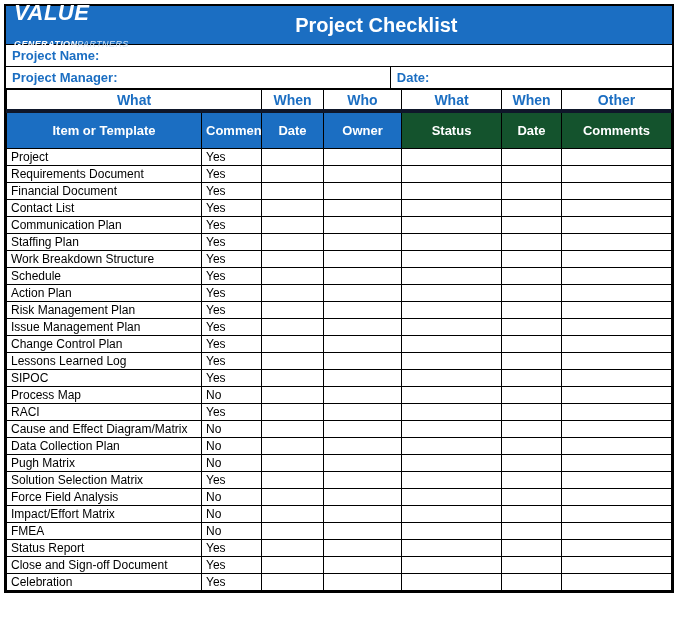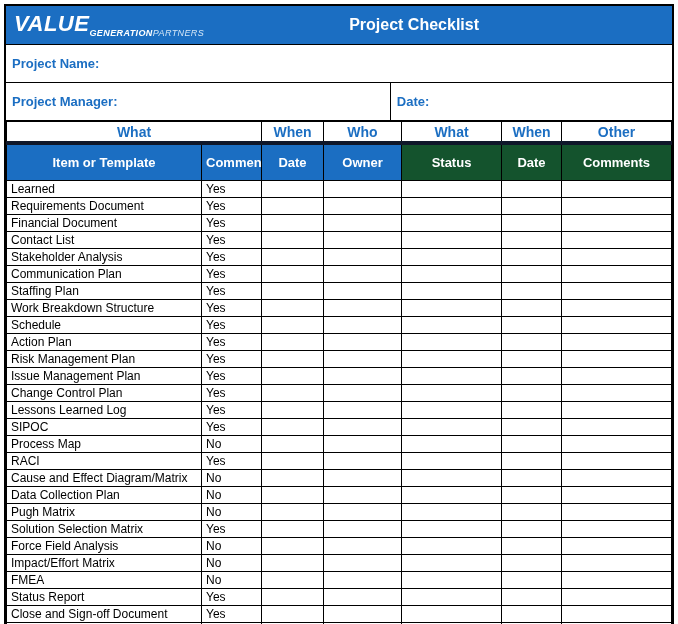--- a/index.html
+++ b/index.html
@@ -16,54 +16,54 @@
   .title-bar {
     background: #1b6ec2;
     color: #fff;
     display: flex;
     align-items: center;
     height: 38px;
     padding: 0 8px;
   }
   .logo {
     display: flex;
-    flex-direction: row;
+    flex-direction: column;
     line-height: 1;
     font-style: italic;
     font-weight: 700;
     letter-spacing: 0.5px;
   }
   .logo-top {
     font-size: 22px;
     color: #fff;
   }
   .logo-sub {
     font-size: 9px;
     font-style: italic;
     letter-spacing: 0.4px;
     margin-top: 16px;
   }
   .logo-sub .gen { color: #fff; font-weight: 700; }
   .logo-sub .part { color: #d5e7f7; font-weight: 400; }
   .title-text {
     flex: 1;
     text-align: center;
-    font-size: 16px;
+    font-size: 20px;
     font-weight: 700;
     margin-right: 40px;
   }
   .info-row {
     display: flex;
     border-top: 1px solid #000;
     font-size: 13px;
     font-weight: 700;
     color: #1b6ec2;
   }
   .info-cell {
-    padding: 11px 6px;
+    padding: 3px 6px;
   }
   .info-cell.full { flex: 1; }
   .info-cell.left { flex: 58; border-right: 1px solid #000; }
   .info-cell.right { flex: 42; }
   table {
     width: 100%;
     border-collapse: collapse;
     table-layout: fixed;
   }
   th, td {
@@ -149,21 +149,21 @@
         <th class="blue">Comments</th>
         <th class="blue">Date</th>
         <th class="blue">Owner</th>
         <th class="green">Status</th>
         <th class="green">Date</th>
         <th class="green">Comments</th>
       </tr>
     </thead>
     <tbody id="rows">
         <tr>
-          <td>Learned</td>
+          <td>Project</td>
           <td>Yes</td>
           <td></td>
           <td></td>
           <td></td>
           <td></td>
           <td></td>
         </tr>
         <tr>
           <td>Requirements Document</td>
           <td>Yes</td>
@@ -177,29 +177,20 @@
           <td>Financial Document</td>
           <td>Yes</td>
           <td></td>
           <td></td>
           <td></td>
           <td></td>
           <td></td>
         </tr>
         <tr>
           <td>Contact List</td>
-          <td>Yes</td>
-          <td></td>
-          <td></td>
-          <td></td>
-          <td></td>
-          <td></td>
-        </tr>
-        <tr>
-          <td>Stakeholder Analysis</td>
           <td>Yes</td>
           <td></td>
           <td></td>
           <td></td>
           <td></td>
           <td></td>
         </tr>
         <tr>
           <td>Communication Plan</td>
           <td>Yes</td>

